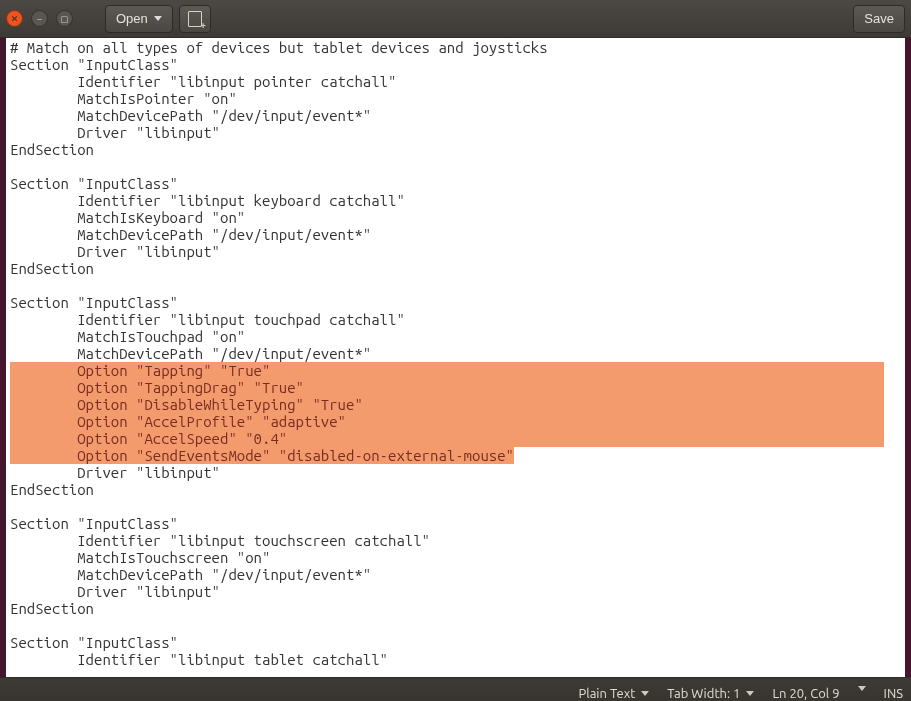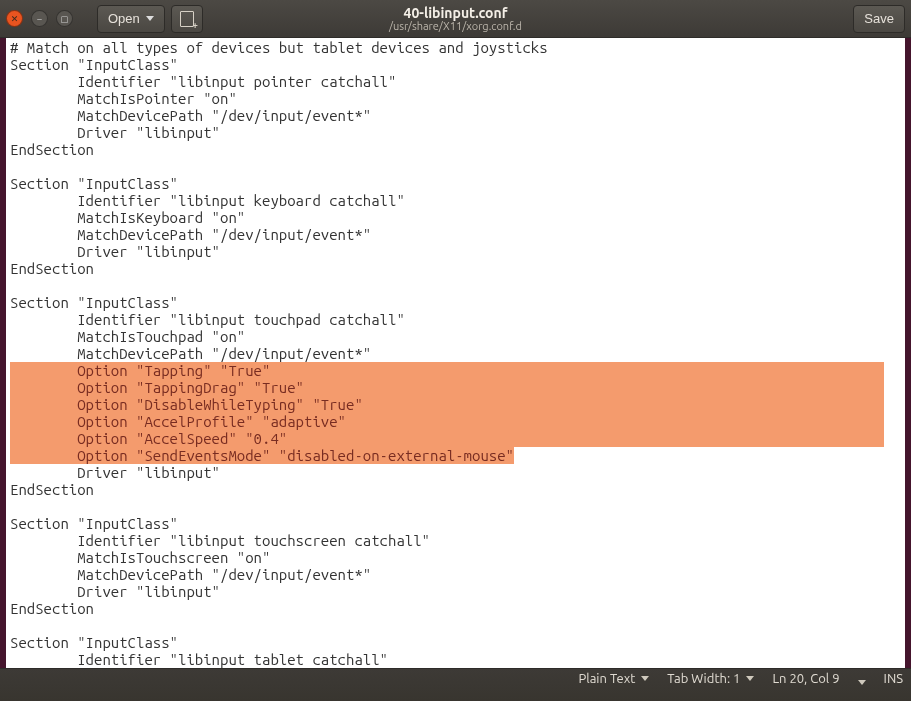--- a/index.html
+++ b/index.html
@@ -86,24 +86,24 @@
   .hl   { background:#f49b6d; color:#782c21; }
   .hl-last-inner {
     background:#f49b6d; color:#782c21;
     
   }
   
   .statusbar {
     height:24px;
     background:linear-gradient(#3d3a36,#38352f);
     display:flex;
-    align-items:flex-end;
+    align-items:flex-start;
     color:#e0dbd2;
     font-size:13px;
-    padding:16px 8px;
+    padding:8px 8px;
     gap:18px;
     border-top:1px solid #2e2c29;
   }
   .statusbar .spacer { flex:1; }
   .status-item { display:flex; align-items:center; gap:6px; }
   .tri-down-sm {
     width:0;height:0;border-left:4px solid transparent;border-right:4px solid transparent;border-top:5px solid #cfc9bd;
   }
   
   .newtab-icon { width:14px; height:16px; position:relative; }
@@ -117,33 +117,29 @@
   }
 </style>
 </head>
 <body>
 
 <div class="titlebar">
   <div class="win-btn win-close">✕</div>
   <div class="win-btn win-min">–</div>
   <div class="win-btn win-max">▢</div>
 
-  <button class="hdr-btn" style="margin-left:16px;">
+  <button class="hdr-btn" style="margin-left:24px;">
     <span>Open</span>
     <span class="tri-down"></span>
   </button>
 
   <button class="hdr-btn" style="padding:0 8px;">
     <span class="newtab-icon"></span>
   </button>
 
-  <div class="title-block">
-    <div class="title-main">40-libinput.conf</div>
-    <div class="title-sub">/usr/share/X11/xorg.conf.d</div>
-  </div>
 
   <button class="hdr-btn save-btn">
     <span>Save</span>
   </button>
 </div>
 
 <div class="editor-wrap">
   <div class="editor" id="editor"><div class="line"># Match on all types of devices but tablet devices and joysticks</div><div class="line">Section "InputClass"</div><div class="line">        Identifier "libinput pointer catchall"</div><div class="line">        MatchIsPointer "on"</div><div class="line">        MatchDevicePath "/dev/input/event*"</div><div class="line">        Driver "libinput"</div><div class="line">EndSection</div><div class="line">&nbsp;</div><div class="line">Section "InputClass"</div><div class="line">        Identifier "libinput keyboard catchall"</div><div class="line">        MatchIsKeyboard "on"</div><div class="line">        MatchDevicePath "/dev/input/event*"</div><div class="line">        Driver "libinput"</div><div class="line">EndSection</div><div class="line">&nbsp;</div><div class="line">Section "InputClass"</div><div class="line">        Identifier "libinput touchpad catchall"</div><div class="line">        MatchIsTouchpad "on"</div><div class="line">        MatchDevicePath "/dev/input/event*"</div><div class="line hl">        Option "Tapping" "True"</div><div class="line hl">        Option "TappingDrag" "True"</div><div class="line hl">        Option "DisableWhileTyping" "True"</div><div class="line hl">        Option "AccelProfile" "adaptive"</div><div class="line hl">        Option "AccelSpeed" "0.4"</div><div class="line"><span class="hl-last-inner">        Option "SendEventsMode" "disabled-on-external-mouse"</span></div><div class="line">        Driver "libinput"</div><div class="line">EndSection</div><div class="line">&nbsp;</div><div class="line">Section "InputClass"</div><div class="line">        Identifier "libinput touchscreen catchall"</div><div class="line">        MatchIsTouchscreen "on"</div><div class="line">        MatchDevicePath "/dev/input/event*"</div><div class="line">        Driver "libinput"</div><div class="line">EndSection</div><div class="line">&nbsp;</div><div class="line">Section "InputClass"</div><div class="line">        Identifier "libinput tablet catchall"</div></div>
 </div>
 

